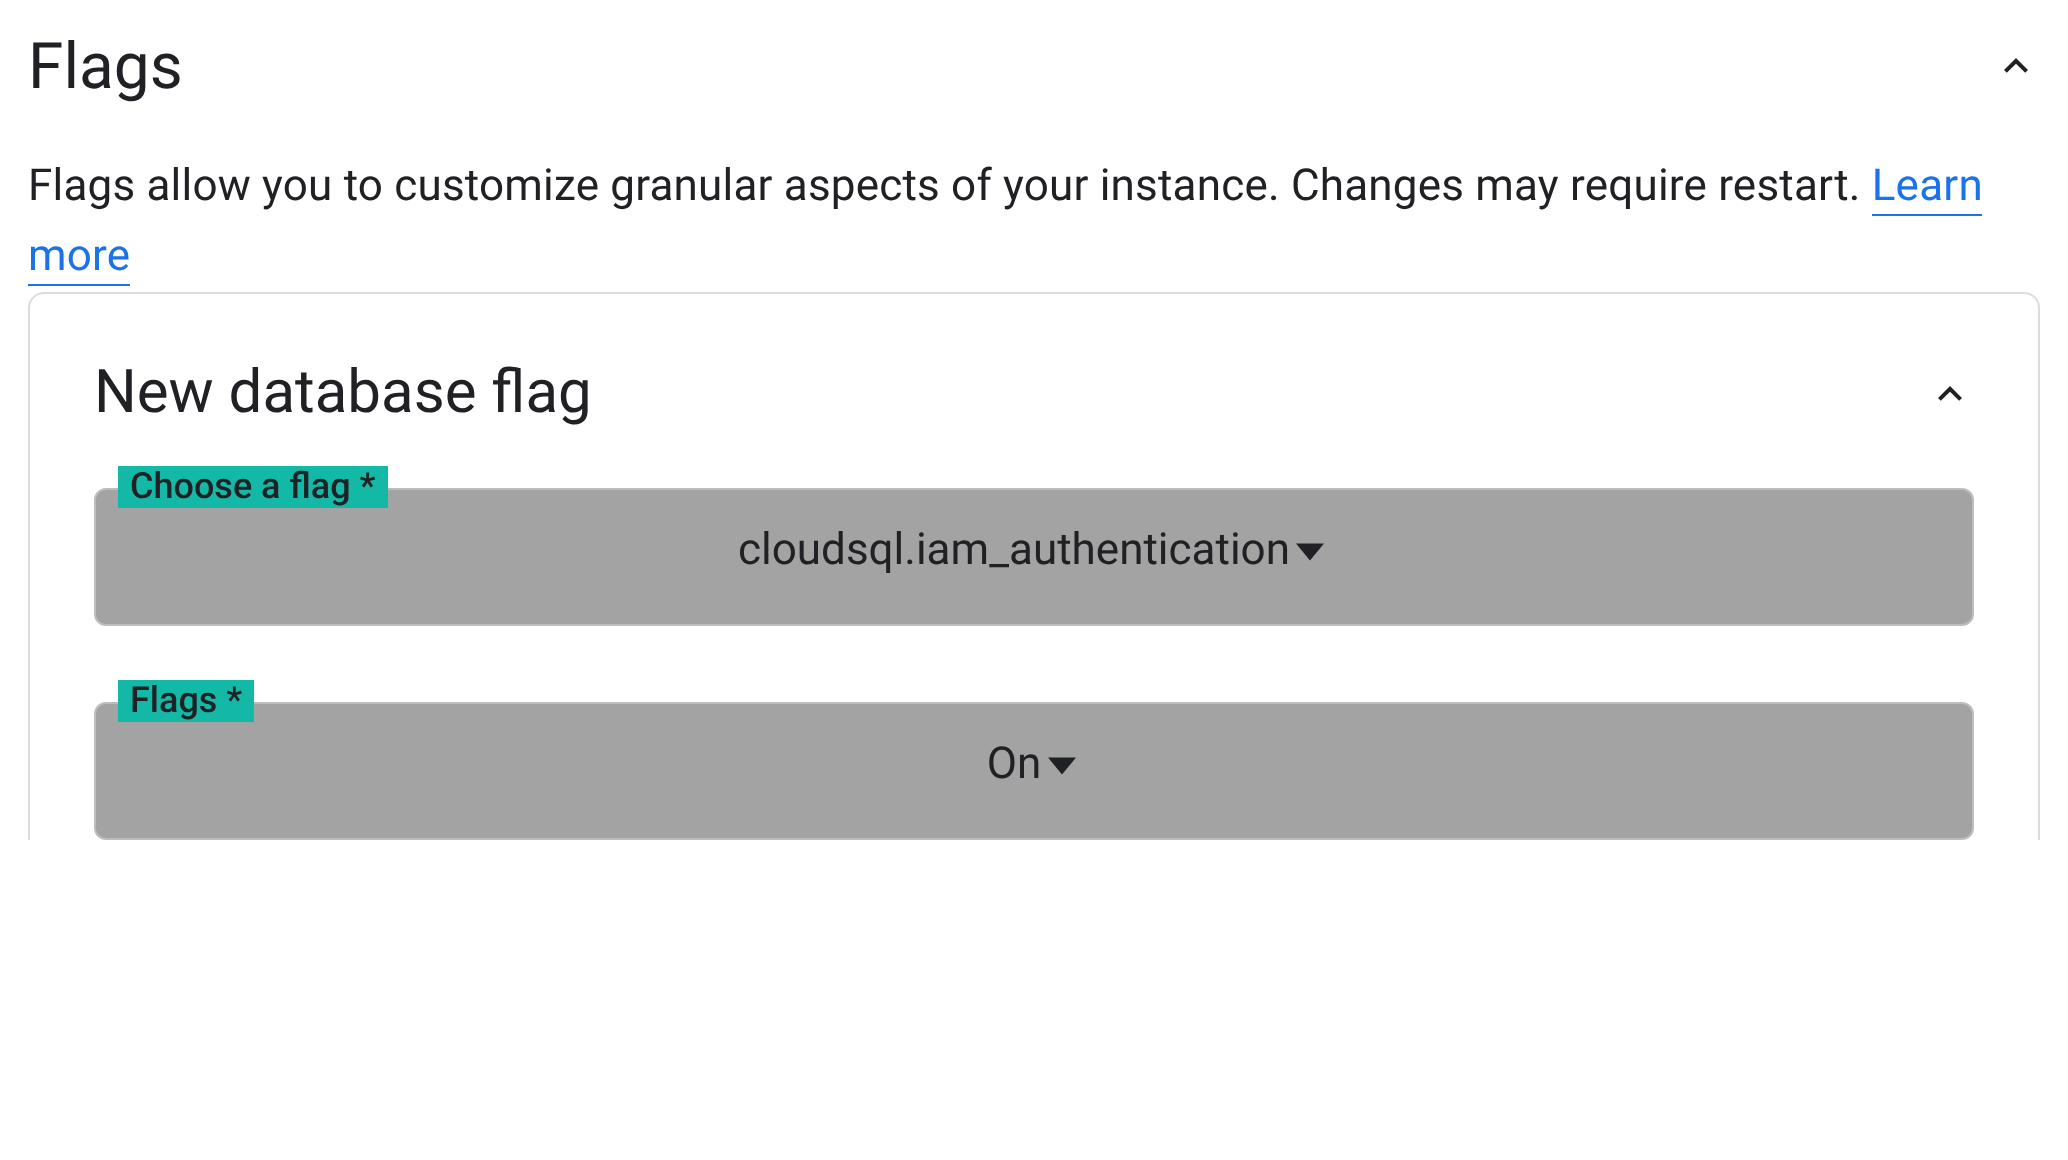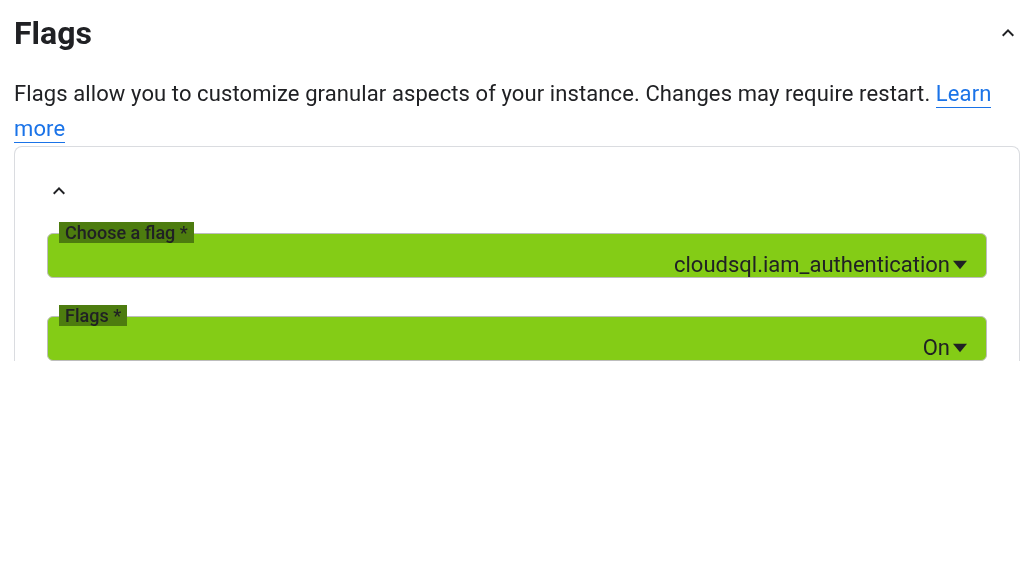--- a/index.html
+++ b/index.html
@@ -15,21 +15,21 @@
       width: 1034px;
     }
     .section-header {
       display: flex;
       justify-content: space-between;
       align-items: center;
       margin-bottom: 24px;
     }
     .section-title {
       font-size: 32px;
-      font-weight: 700;
+      font-weight: 400;
       color: #202124;
       letter-spacing: 0px;
     }
     .chevron-icon {
       width: 24px;
       height: 24px;
       display: flex;
       align-items: center;
       justify-content: center;
       cursor: pointer;
@@ -71,37 +71,37 @@
       color: #202124;
     }
     .field-group {
       position: relative;
       margin-bottom: 38px;
     }
     .field-label {
       position: absolute;
       top: -11px;
       left: 12px;
-      background: #4d7c0f;
+      background: #14b8a6;
       padding: 0 6px;
       font-size: 18px;
       font-weight: 500;
       color: #202124;
       text-align: right;
     }
     .select-box {
       width: 100%;
       border: 1px solid #bdbdbd;
       border-radius: 6px;
-      padding: 18px 16px 0 16px;
+      padding: 18px 16px 24px 16px;
       display: flex;
-      justify-content: flex-end;
+      justify-content: center;
       align-items: center;
       cursor: pointer;
-      background: #84cc16;
+      background: #a3a3a3;
     }
     .select-value {
       font-size: 22px;
       color: #202124;
     }
     .dropdown-icon {
       width: 20px;
       height: 20px;
       display: flex;
       align-items: center;
@@ -124,20 +124,21 @@
       </svg>
   </span>
 </div>
 
 <p class="description">
   <span>Flags allow you to customize granular aspects of your instance. Changes may require restart. </span><a href="#" class="learn-more">Learn more</a>
 </p>
 
 <div class="card">
   <div class="card-header">
+    <h2 class="card-title">New database flag</h2>
     <span class="chevron-icon">
       <svg viewBox="0 0 24 24">
           <path d="M7.41 15.41L12 10.83l4.59 4.58L18 14l-6-6-6 6z"></path>
         </svg>
     </span>
   </div>
 
   <div class="field-group">
     <label class="field-label">Choose a flag *</label>
     <div class="select-box">

